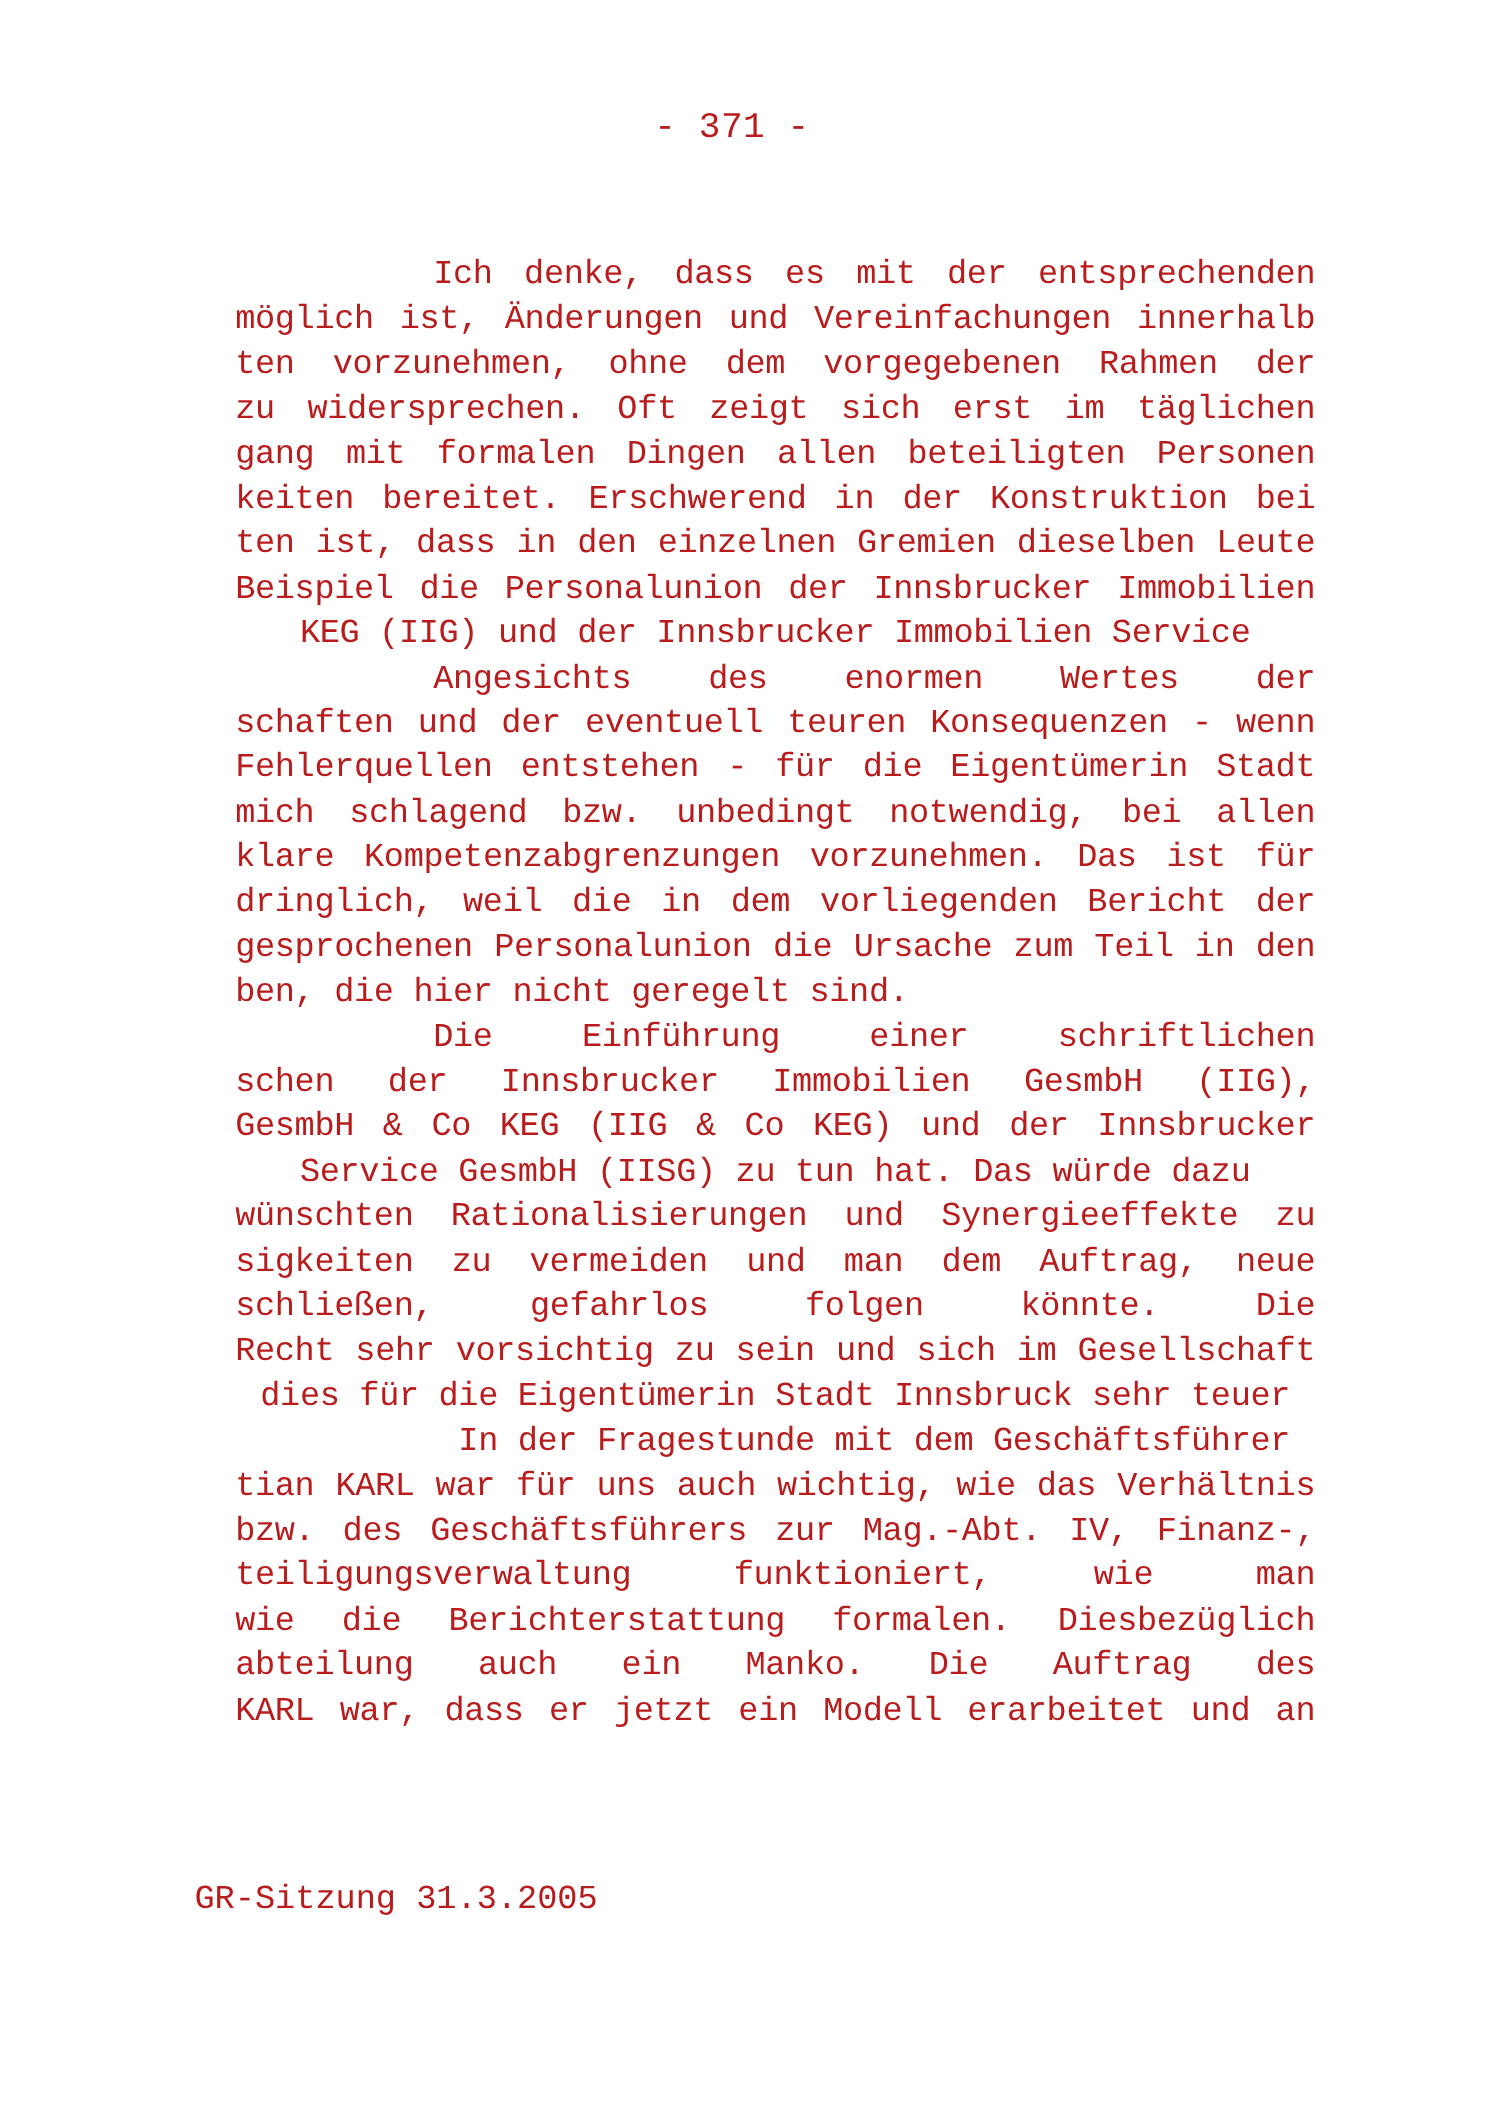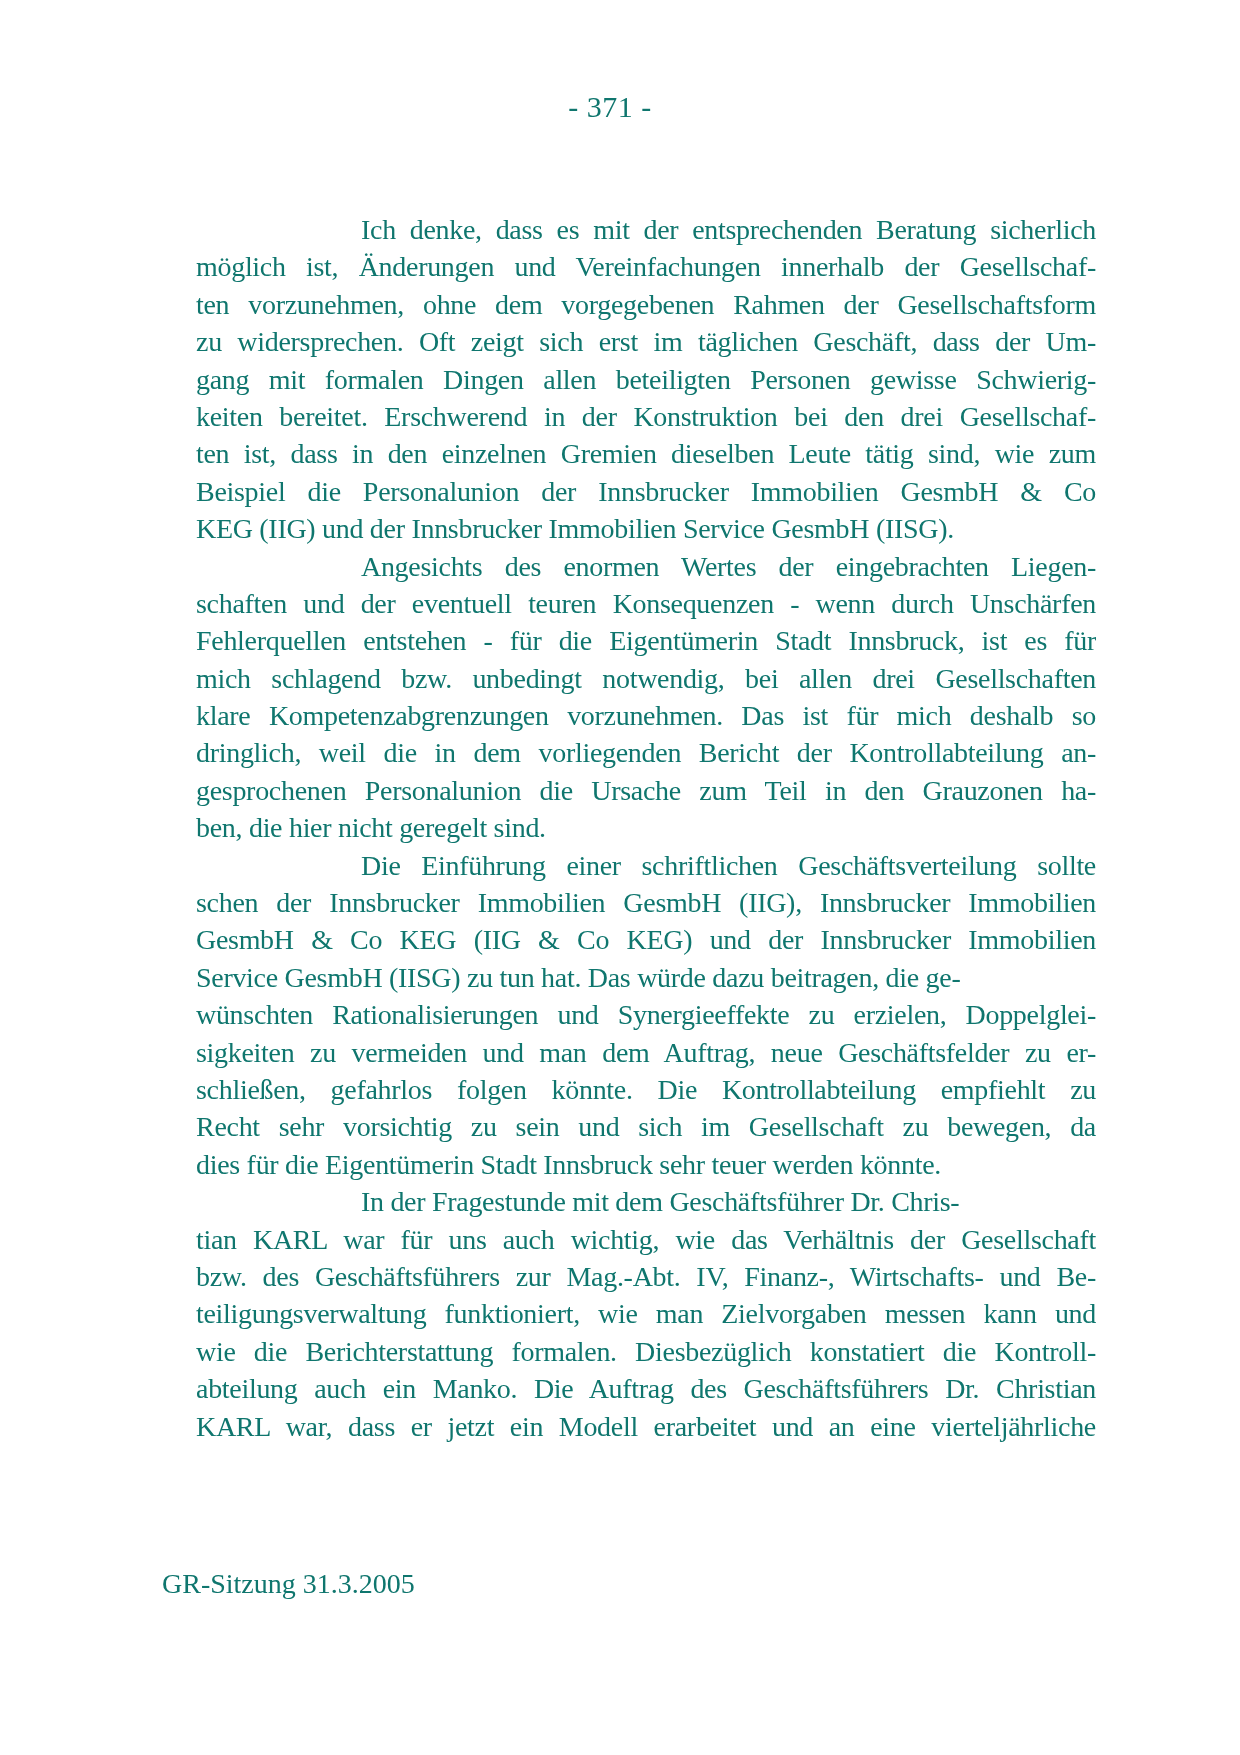--- a/index.html
+++ b/index.html
@@ -55,21 +55,21 @@
     position: absolute;
     top: 1568px;
     left: 162px;
     font-size: 28px;
     letter-spacing: 0;
   }
 </style>
 </head>
 <body>
 
-<div class="page" style="background: rgb(255, 255, 255); color: #0f766e;">
+<div class="page" style="background: rgb(255, 255, 255); color: #b91c1c; font-family: Liberation Mono, monospace;">
   <div class="page-number">- 371 -</div>
 
   <div class="body-text">
       <div class="line justify indent">Ich denke, dass es mit der entsprechenden Beratung sicherlich</div>
       <div class="line justify">möglich ist, Änderungen und Vereinfachungen innerhalb der Gesellschaf-</div>
       <div class="line justify">ten vorzunehmen, ohne dem vorgegebenen Rahmen der Gesellschaftsform</div>
       <div class="line justify">zu widersprechen. Oft zeigt sich erst im täglichen Geschäft, dass der Um-</div>
       <div class="line justify">gang mit formalen Dingen allen beteiligten Personen gewisse Schwierig-</div>
       <div class="line justify">keiten bereitet. Erschwerend in der Konstruktion bei den drei Gesellschaf-</div>
       <div class="line justify">ten ist, dass in den einzelnen Gremien dieselben Leute tätig sind, wie zum</div>

